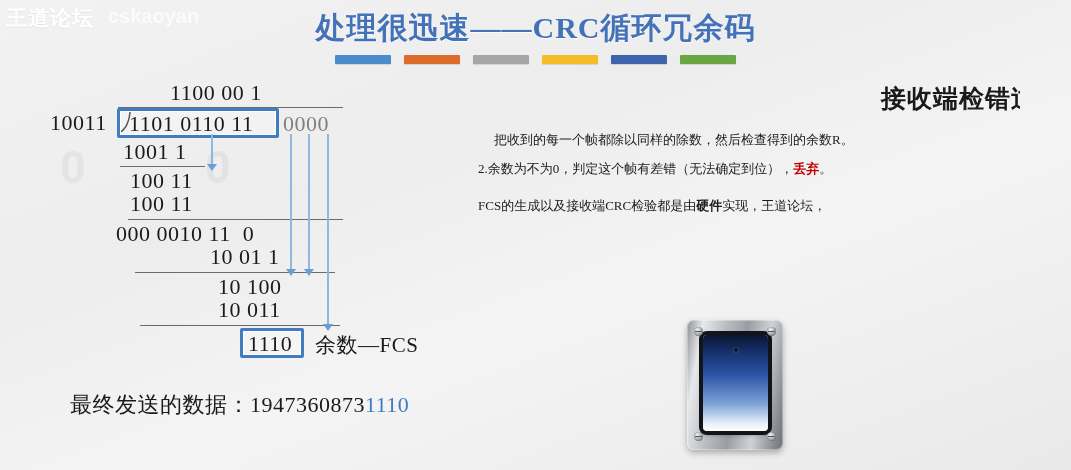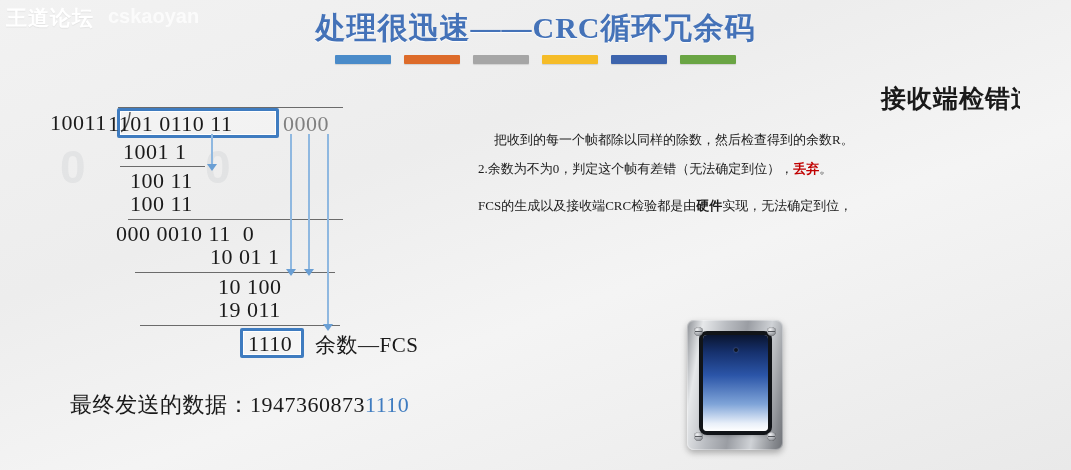--- a/index.html
+++ b/index.html
@@ -263,51 +263,52 @@
     <div class="title-bar" style="background:#4a8bc9"></div>
     <div class="title-bar" style="background:#dd6b2a"></div>
     <div class="title-bar" style="background:#a6a6a6"></div>
     <div class="title-bar" style="background:#f5bc28"></div>
     <div class="title-bar" style="background:#3d64ad"></div>
     <div class="title-bar" style="background:#6aa544"></div>
   </div>
 
   <div class="division">
 
+    <div class="dv-row" style="left:130px; top:2px;">1100 00 1</div>
 
     <div class="dv-rule" style="left:78px; top:29px; width:225px;"></div>
 
     <div class="divisor">10011</div>
 
     <svg class="bracket" width="20" height="30" viewBox="0 0 20 30">
       <path d="M1 29 C 9 26, 14 16, 15 1" stroke="#1a1a1a" stroke-width="1.6" fill="none"></path>
     </svg>
 
     <div class="hl-box" style="left:77px; top:30px; width:162px; height:30px;">
       <div class="hl-box-inner" style="left:0; top:0; right:0; bottom:0;"></div>
     </div>
-    <div class="dv-row" style="left:68px; top:33px;">1101 0110 11</div>
+    <div class="dv-row" style="left:89px; top:33px;">1101 0110 11</div>
     <div class="dv-row dv-gray" style="left:243px; top:33px;">0000</div>
 
     <div class="dv-row" style="left:83px; top:61px;">1001 1</div>
     <div class="dv-rule" style="left:80px; top:88px; width:85px;"></div>
 
     <div class="dv-row" style="left:90px; top:90px;">100 11</div>
 
     <div class="dv-row" style="left:90px; top:113px;">100 11</div>
     <div class="dv-rule" style="left:88px; top:141px; width:215px;"></div>
 
     <div class="dv-row" style="left:76px; top:143px;">000 0010 11  0</div>
 
     <div class="dv-row" style="left:170px; top:166px;">10 01 1</div>
     <div class="dv-rule" style="left:95px; top:194px; width:200px;"></div>
 
     <div class="dv-row" style="left:178px; top:196px;">10 100</div>
 
-    <div class="dv-row" style="left:178px; top:219px;">19 011</div>
+    <div class="dv-row" style="left:178px; top:219px;">10 011</div>
     <div class="dv-rule" style="left:100px; top:247px; width:200px;"></div>
 
     <div class="hl-box" style="left:200px; top:250px; width:64px; height:30px;">
       <div class="hl-box-inner" style="left:0; top:0; right:0; bottom:0;"></div>
     </div>
     <div class="dv-row" style="left:208px; top:253px;">1110</div>
     <div class="dv-row" style="left:275px; top:253px; font-size:21px;">余数—FCS</div>
 
     <div class="carry" style="left:171px; top:56px;  height:32px;"></div>
     <div class="carry-head" style="left:167px; top:86px;"></div>
@@ -326,21 +327,21 @@
     <span>最终发送的数据：</span><span class="bits">1947360873</span><span class="bits blue">1110</span>
   </div>
 
   <div class="right">
     <div class="r-heading">接收端检错过程</div>
     <div class="r-para indent">把收到的每一个帧都除以同样的除数，然后检查得到的余数R。</div>
     <div class="r-para tight">
       <span>2.余数为不为0，判定这个帧有差错（无法确定到位），</span><span class="accent-red">丢弃</span><span>。</span>
     </div>
     <div class="r-para gap">
-      <span>FCS的生成以及接收端CRC检验都是由</span><span class="bold-k">硬件</span><span>实现，无法确定到位，</span>
+      <span>FCS的生成以及接收端CRC检验都是由</span><span class="bold-k">硬件</span><span>实现，王道论坛，</span>
     </div>
   </div>
 
   <div class="device">
     <div class="dev-plate"></div>
     <div class="dev-screen">
       <div class="dev-dot"></div>
     </div>
     <div class="screw" style="left:7px;  top:7px;"></div>
     <div class="screw" style="right:7px; top:7px;"></div>

